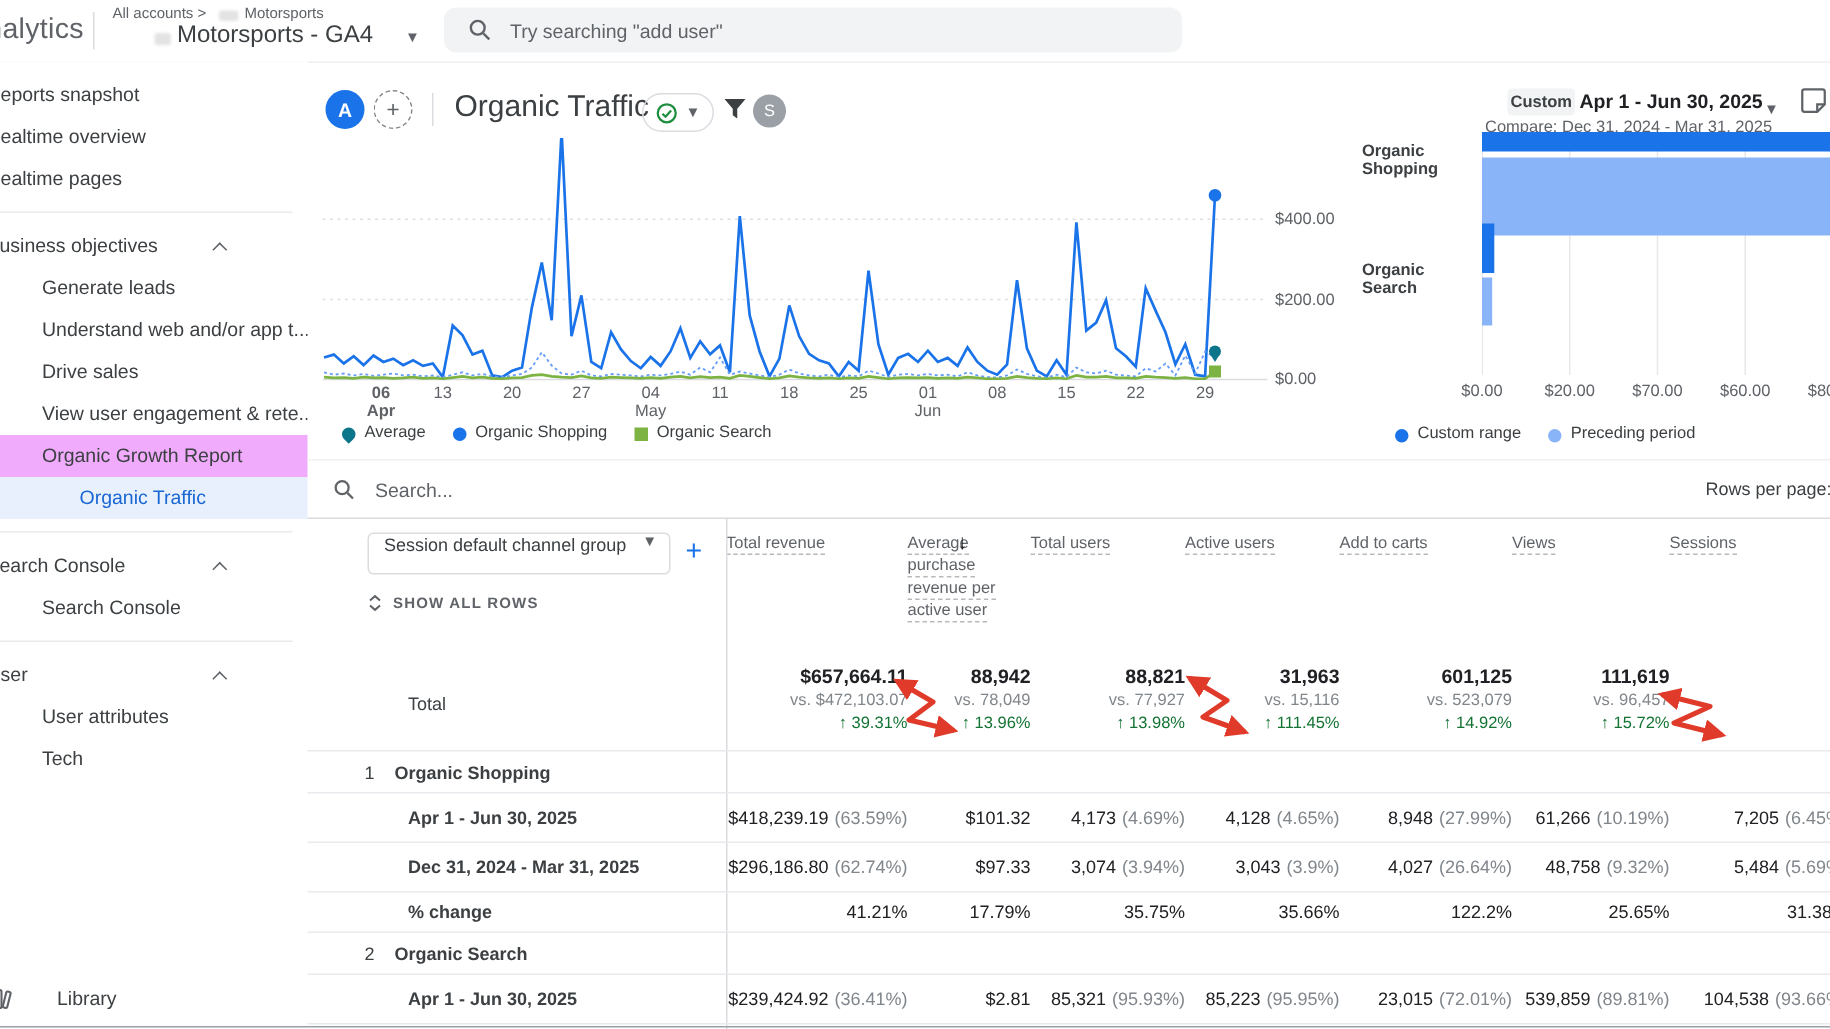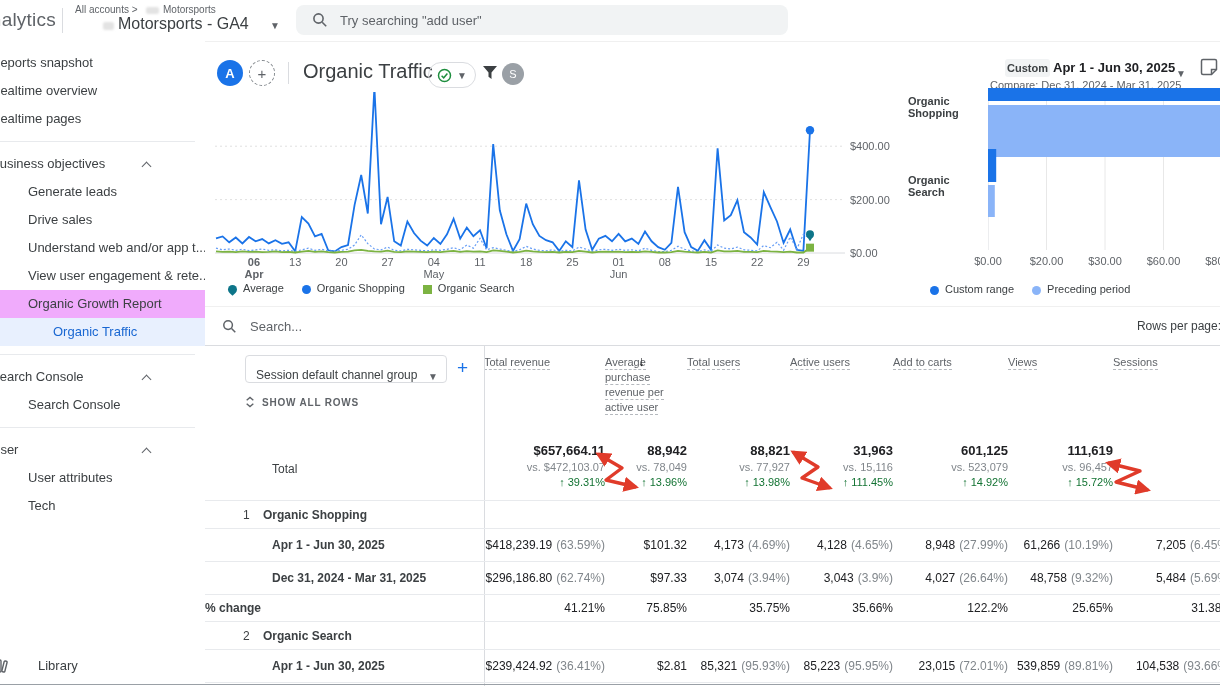--- a/index.html
+++ b/index.html
@@ -60,21 +60,21 @@
   
   .tablewrap{position:absolute;left:205px;top:306px;width:1030px;height:380px;border-top:1px solid #f0f0f0}
   .t-search{position:absolute;left:0;top:0;width:1030px;height:38px;border-bottom:1px solid #dadce0;display:flex;align-items:center}
   .t-search svg{margin-left:17px}
   .t-search span{margin-left:13px;font-size:13px;color:#5f6368}
   .rpp{position:absolute;right:14px;top:12px;font-size:12px;color:#3c4043}
   .colhead{position:absolute;left:0;top:38px;width:1030px;height:92px;display:grid;grid-template-columns:279px 121px 82px 103px 103px 115px 105px 119px}
   .colhead .hc{padding-top:10px;font-size:11px;color:#5f6368;line-height:15px}
   .colhead .hc span{border-bottom:1px dashed #b5b9be;padding-bottom:1px}
   .dimdrop{position:absolute;left:40px;top:10px;width:200px;height:26px;border:1px solid #dadce0;border-radius:4px;
-           display:flex;align-items:flex-end;font-size:12px;color:#3c4043}
+           display:flex;align-items:flex-start;font-size:12px;color:#3c4043}
   .dimdrop .lbl{margin-left:10px}
   .dimdrop .caret{margin-left:auto;margin-right:8px}
   .add-dim{position:absolute;left:252px;top:12px;color:#1a73e8;font-size:19px}
   .showall{position:absolute;left:40px;top:50px;display:flex;align-items:center;gap:7px;font-size:10px;letter-spacing:.8px;color:#5f6368;font-weight:bold}
   .sortarrow{position:absolute;left:433px;top:46px;font-size:14px;color:#202124}
   .vline{position:absolute;left:279px;top:38px;bottom:0;width:1px;background:#dadce0}
   .totalrow{position:absolute;left:0;top:130px;width:1030px;height:63px;display:grid;grid-template-columns:279px 121px 82px 103px 103px 115px 105px 119px}
   .totalrow .lbl{padding-left:67px;display:flex;align-items:center;font-size:12px;color:#3c4043}
   .mcell{text-align:right;padding-top:6px}
   .mcell .v{font-size:13px;font-weight:bold;color:#202124}
@@ -109,22 +109,22 @@
   </div>
 </div>
 
 <div class="sidebar" id="sidebar">
     <div class="sb-item sb-top">Reports snapshot</div>
     <div class="sb-item sb-top">Realtime overview</div>
     <div class="sb-item sb-top">Realtime pages</div>
     <div class="sb-divider"></div>
     <div class="sb-item sb-header">Business objectives<span class="chev"></span></div>
     <div class="sb-item sb-sub">Generate leads</div>
+    <div class="sb-item sb-sub">Understand web and/or app t...</div>
     <div class="sb-item sb-sub">Drive sales</div>
-    <div class="sb-item sb-sub">Understand web and/or app t...</div>
     <div class="sb-item sb-sub">View user engagement &amp; rete...</div>
     <div class="sb-item sb-sub pill-gray">Organic Growth Report</div>
     <div class="sb-item sb-sub2 pill-blue">Organic Traffic</div>
     <div class="sb-divider"></div>
     <div class="sb-item sb-header">Search Console<span class="chev"></span></div>
     <div class="sb-item sb-sub">Search Console</div>
     <div class="sb-divider"></div>
     <div class="sb-item sb-header">User<span class="chev"></span></div>
     <div class="sb-item sb-sub">User attributes</div>
     <div class="sb-item sb-sub">Tech</div>
@@ -205,21 +205,21 @@
       <line x1="234" y1="0" x2="234" y2="162" stroke="#e8e8e8"></line>
       <rect x="0" y="0" width="296.4" height="13" fill="#1a73e8"></rect>
       <rect x="0" y="17" width="284.7" height="52" fill="#8ab4f8"></rect>
       <rect x="0" y="61" width="8.2" height="33" fill="#1a73e8"></rect>
       <rect x="0" y="97" width="6.8" height="32" fill="#8ab4f8"></rect>
     </svg>
     <div class="bar-cat" style="left: 908px; top: 95px; position: absolute;">Organic Shopping</div>
     <div class="bar-cat" style="left: 908px; top: 174px; position: absolute;">Organic Search</div>
     <div class="xtick" style="left: 988px; top: 255px; position: absolute;">$0.00</div>
     <div class="xtick" style="left: 1046.5px; top: 255px; position: absolute;">$20.00</div>
-    <div class="xtick" style="left: 1105px; top: 255px; position: absolute;">$30.00</div>
+    <div class="xtick" style="left: 1105px; top: 255px; position: absolute;">$70.00</div>
     <div class="xtick" style="left: 1163.5px; top: 255px; position: absolute;">$60.00</div>
     <div class="xtick" style="left: 1222px; top: 255px; position: absolute;">$80.00</div>
   </div>
 <div class="legend" id="line-legend" style="left:228px;top:282px">
     <div class="it">
       <span style="width: 9px; height: 9px; border-radius: 50% 50% 50% 0px; transform: rotate(-45deg); background: rgb(13, 117, 137); display: inline-block;"></span>
       <span>Average</span>
     </div>
     <div class="it">
       <span style="width: 9px; height: 9px; border-radius: 50%; background: rgb(26, 115, 232); display: inline-block;"></span>
@@ -382,27 +382,27 @@
           <span>48,758</span>
           <span class="p">(9.32%)</span>
         </div>
         <div class="cell">
           <span>5,484</span>
           <span class="p">(5.69%)</span>
         </div>
       </div>
       <div class="grow" style="height: 26px;">
         <div class="lab">
-          <span style="">% change</span>
+          <span style="margin-left: 67px;">% change</span>
         </div>
         <div class="cell">
           <span>41.21%</span>
         </div>
         <div class="cell">
-          <span>75.85%</span>
+          <span>17.79%</span>
         </div>
         <div class="cell">
           <span>35.75%</span>
         </div>
         <div class="cell">
           <span>35.66%</span>
         </div>
         <div class="cell">
           <span>122.2%</span>
         </div>

